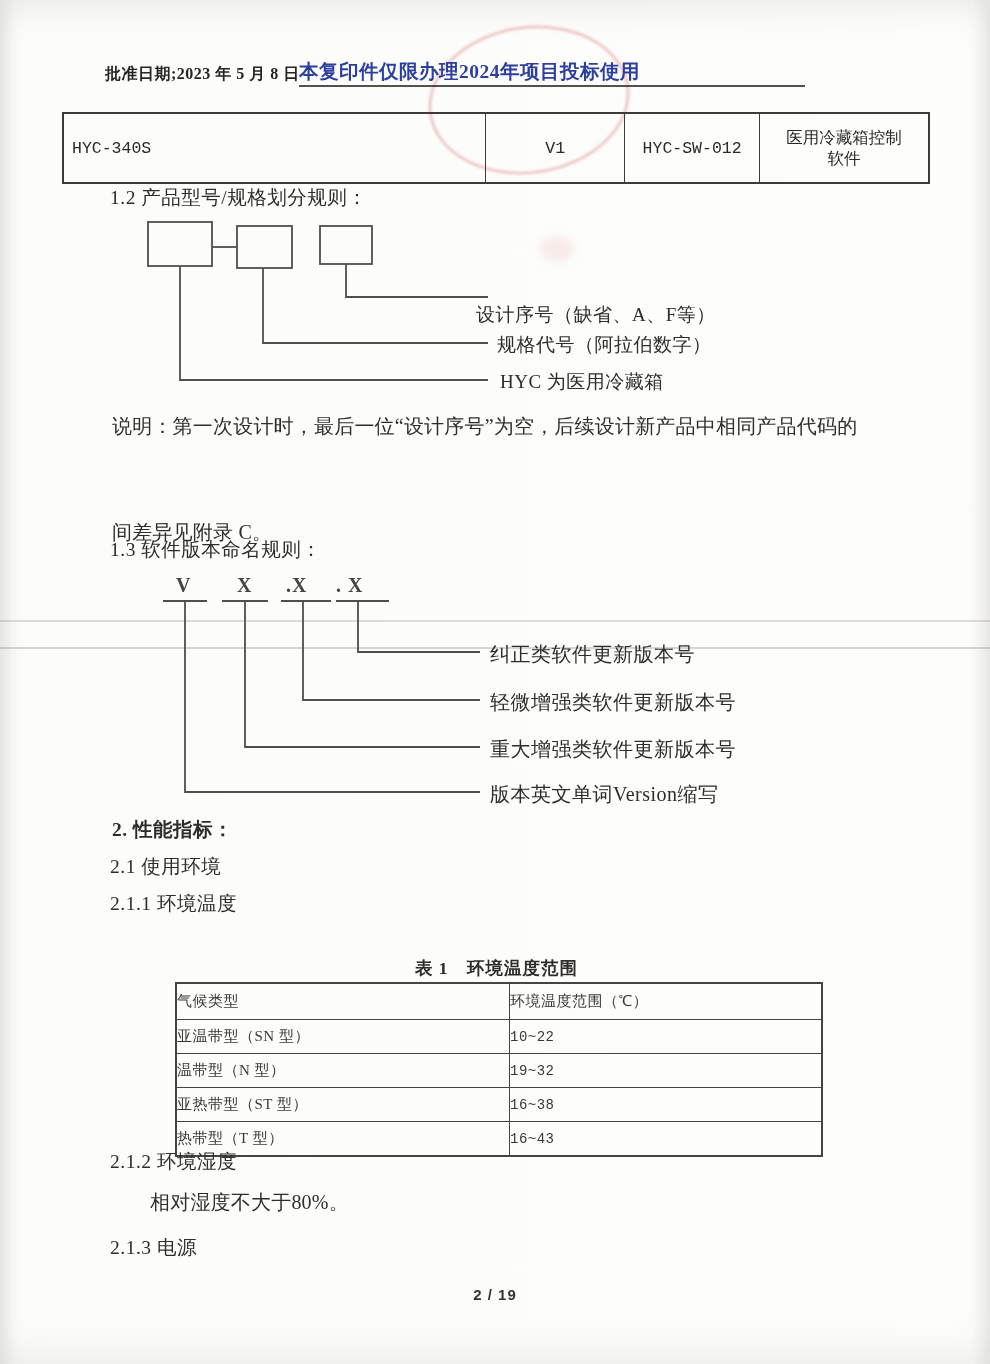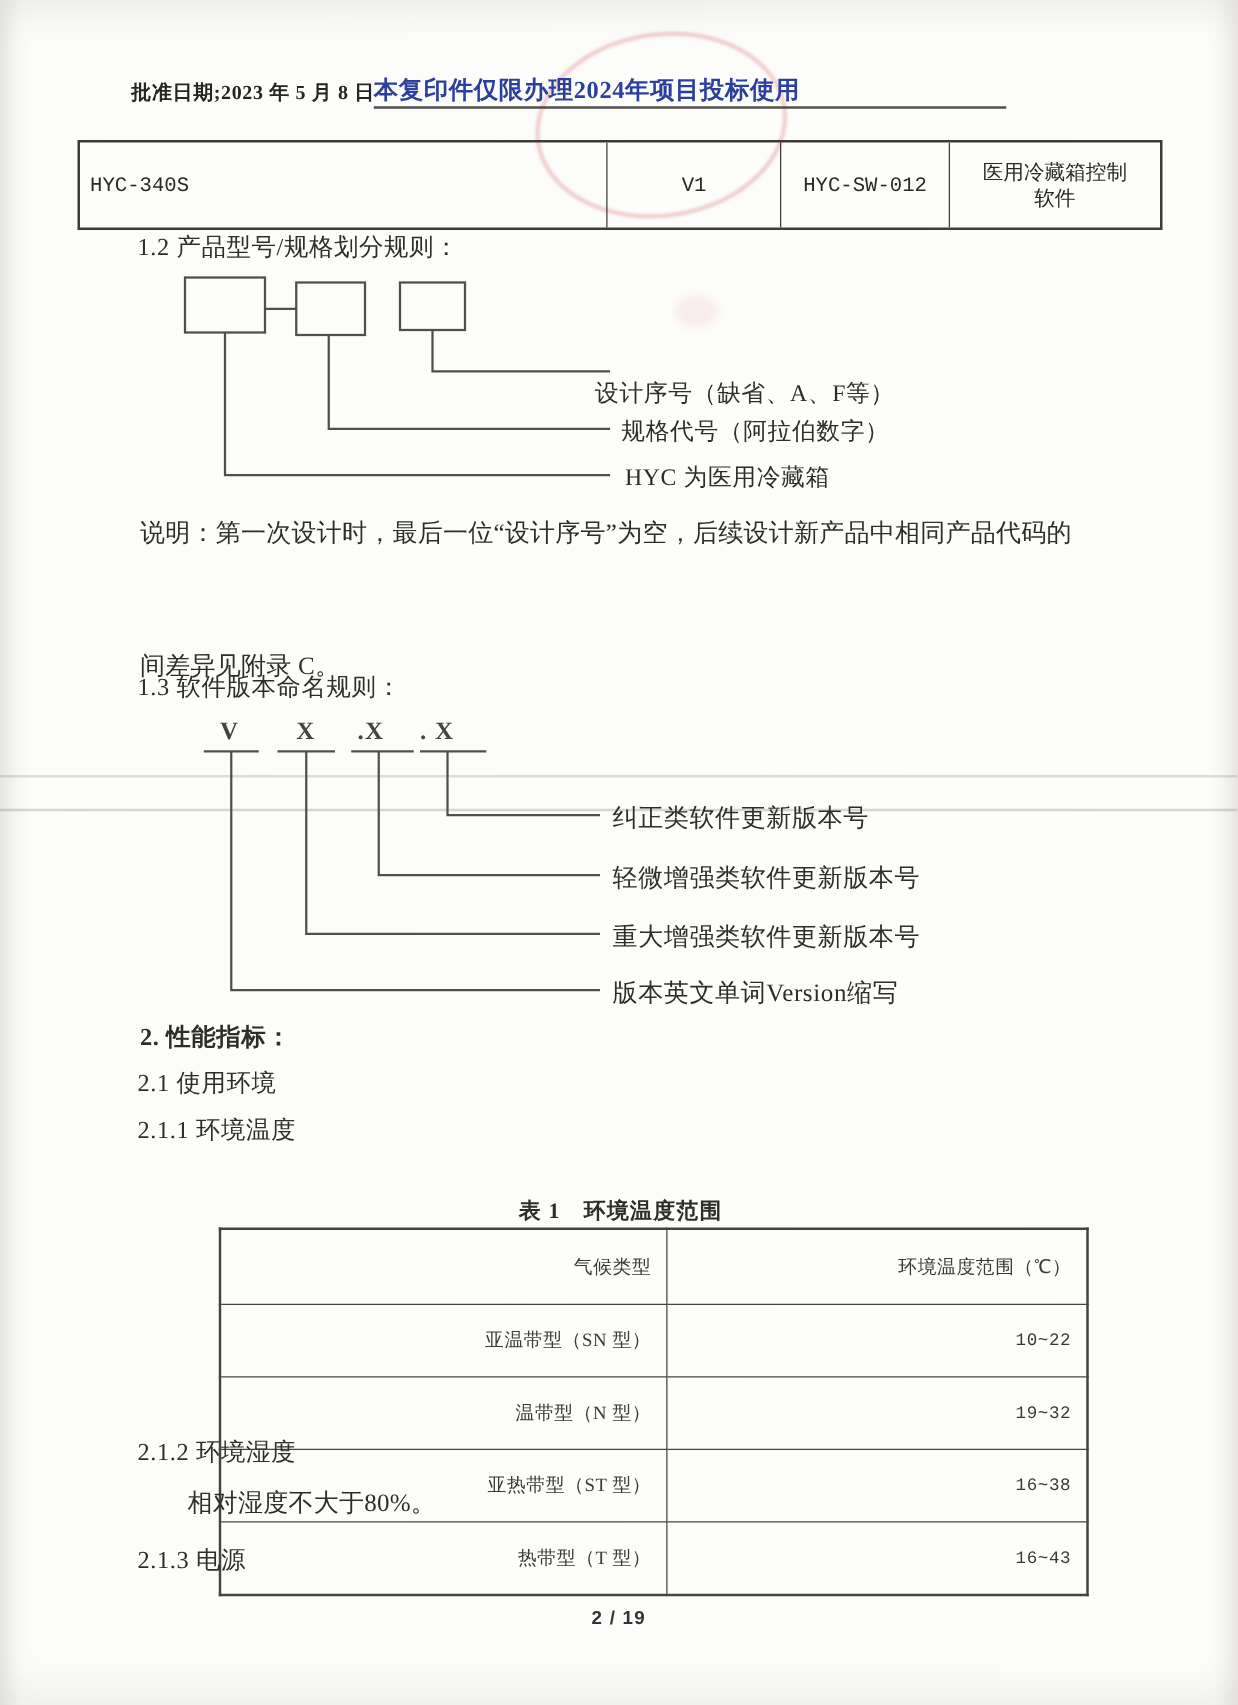--- a/index.html
+++ b/index.html
@@ -36,22 +36,22 @@
   .dlabel{font-size:19px;letter-spacing:.5px;white-space:nowrap;color:#2e2d2b;}
   .vtoken{font-size:20px;font-weight:600;letter-spacing:1px;color:#454442;}
   svg.diag{position:absolute;left:0;}
   svg.diag *{stroke:#504f4c;stroke-width:1.8;fill:none;}
   
   .scanline{left:0;width:990px;height:1.5px;}
   
   .t1-title{left:175px;top:956px;width:643px;text-align:center;font-size:17.5px;font-weight:700;letter-spacing:1px;}
   table.t1{position:absolute;left:175px;top:982px;width:643px;border-collapse:collapse;
            font-size:15px;color:#3a3936;table-layout:fixed;}
-  table.t1 th, table.t1 td{border:1.8px solid #45443f;text-align:right;font-weight:400;
-           height:33px;padding:12px;letter-spacing:.5px;}
+  table.t1 th, table.t1 td{border:1.8px solid #45443f;text-align:left;font-weight:400;
+           height:33px;padding:0;letter-spacing:.5px;}
   table.t1 th{height:35px;}
   table.t1 .colA{width:332px;} table.t1 .colB{width:311px;}
   table.t1{border:2.4px solid #45443f;}
   
   .footer{left:0;top:1286px;width:990px;text-align:center;font-family:"Liberation Sans", sans-serif;
           font-size:15px;font-weight:700;color:#333;letter-spacing:1px;}
 </style>
 </head>
 <body>
 

